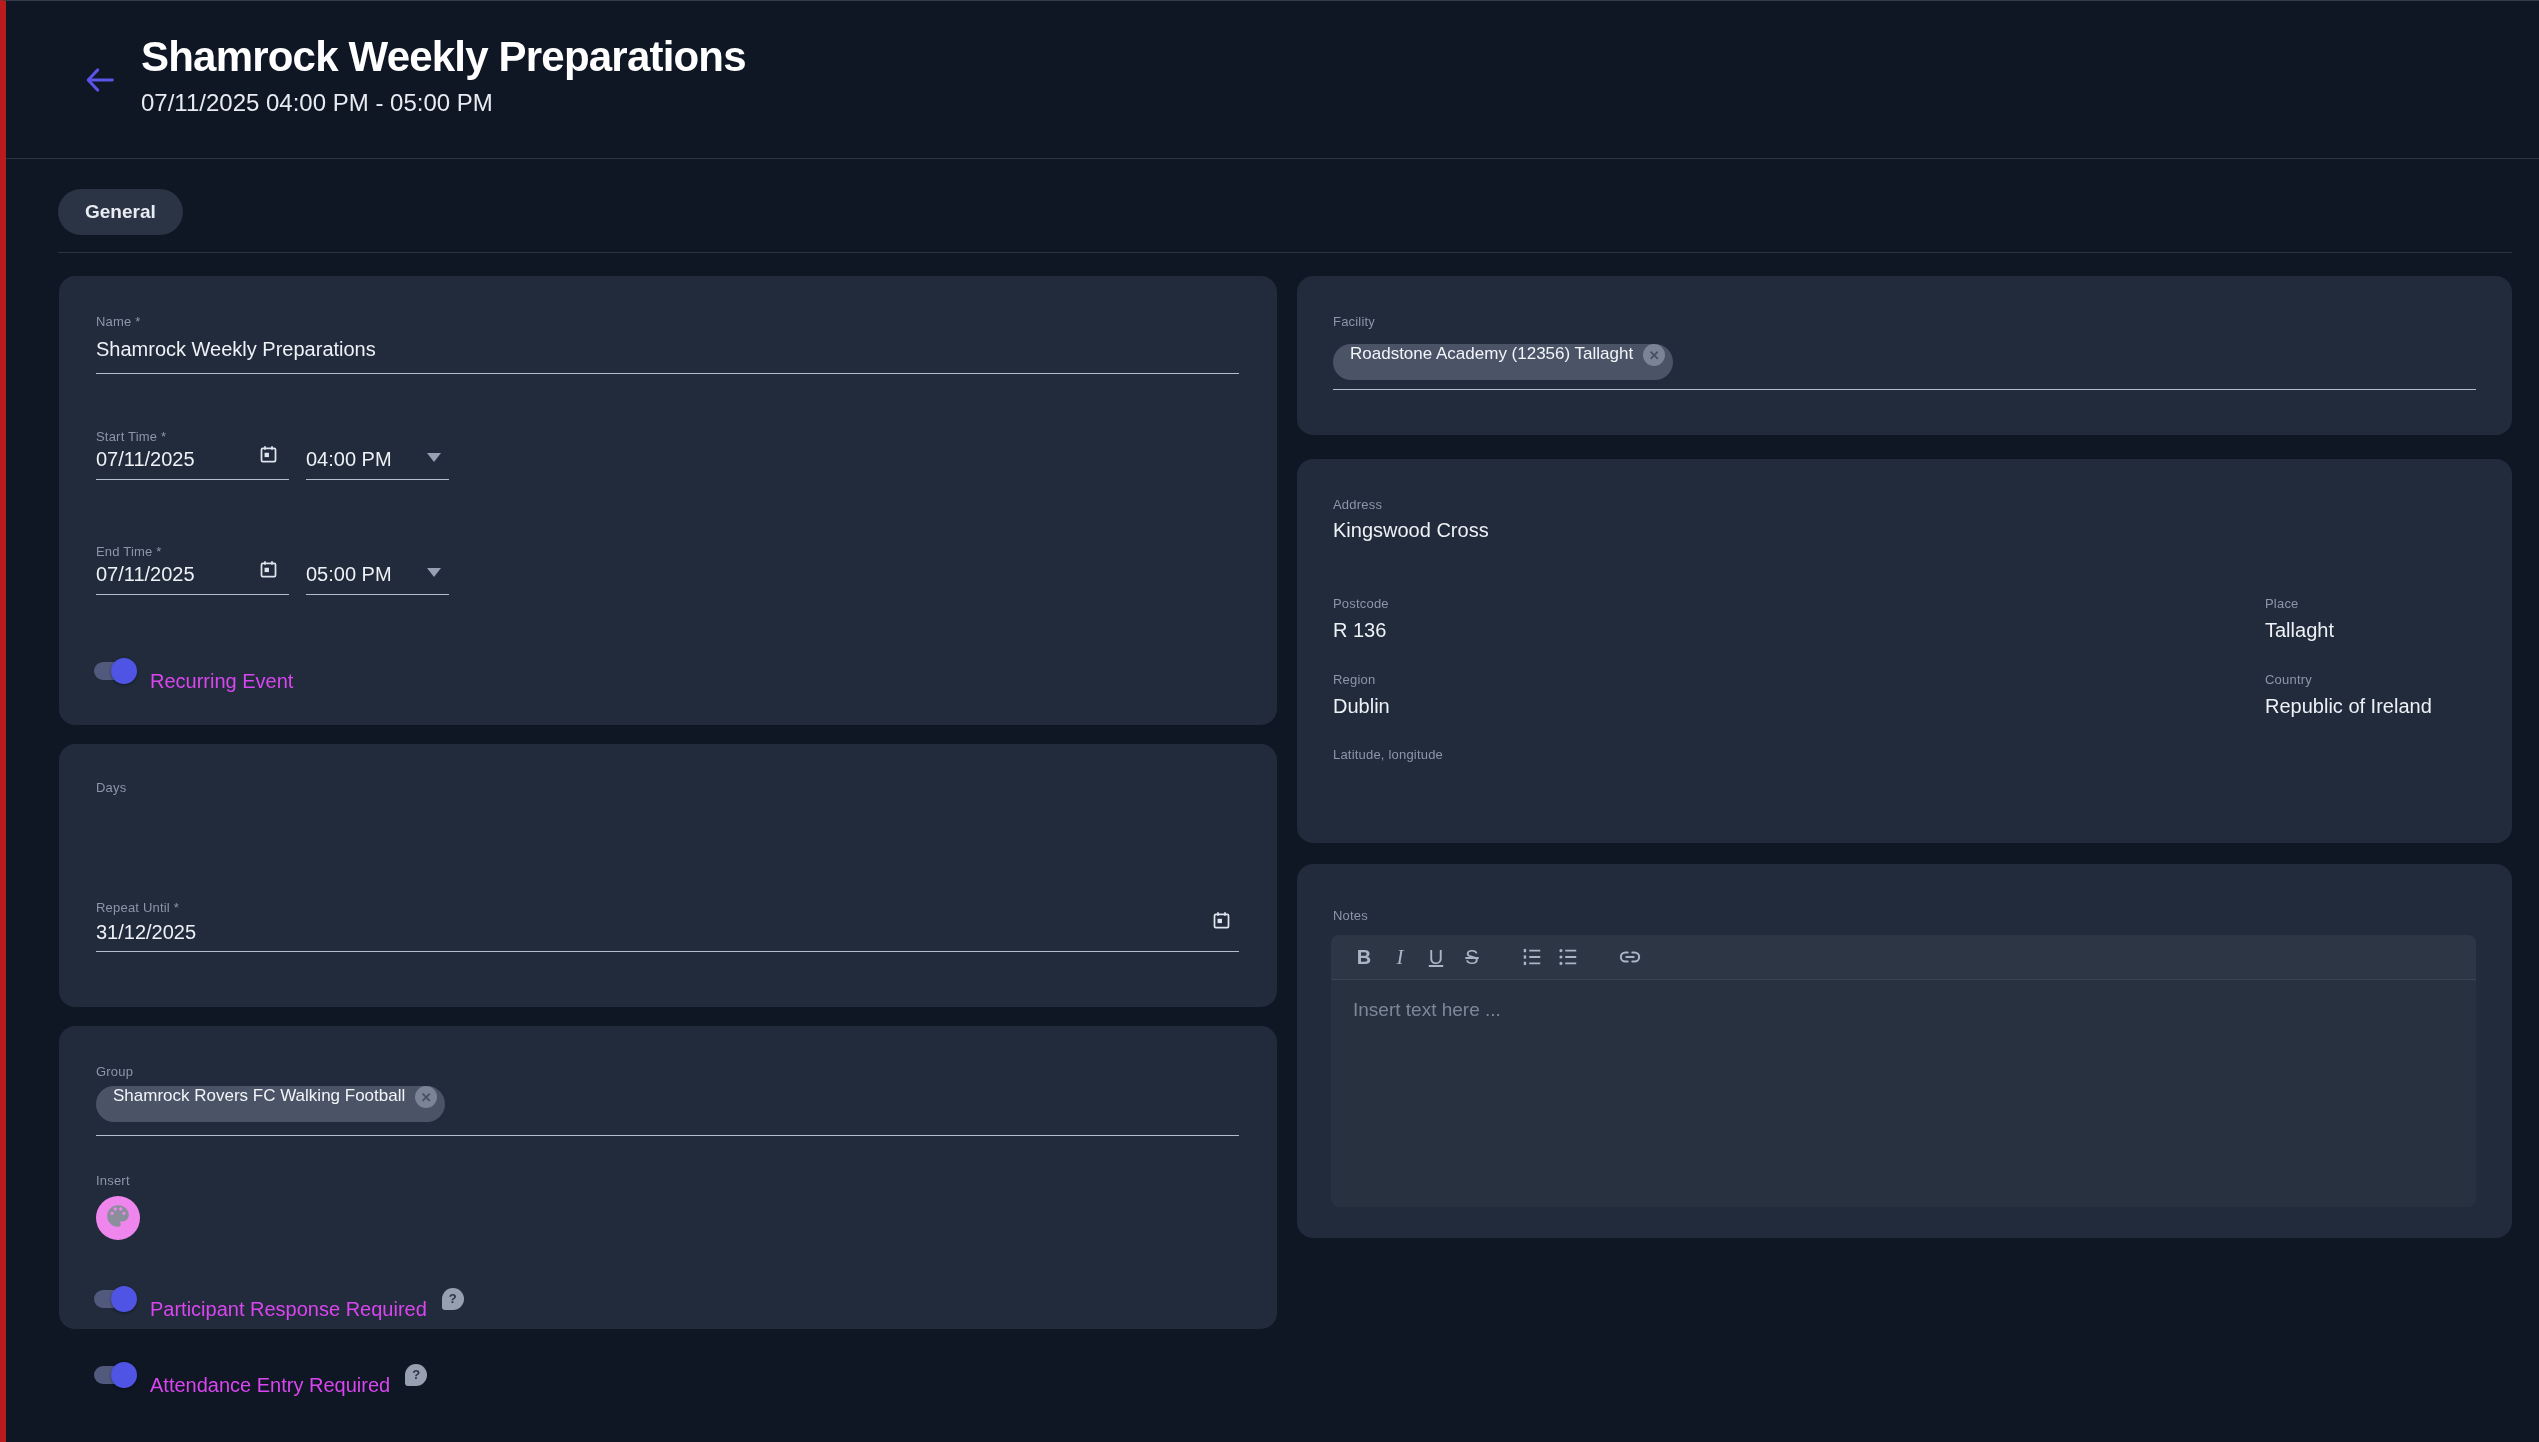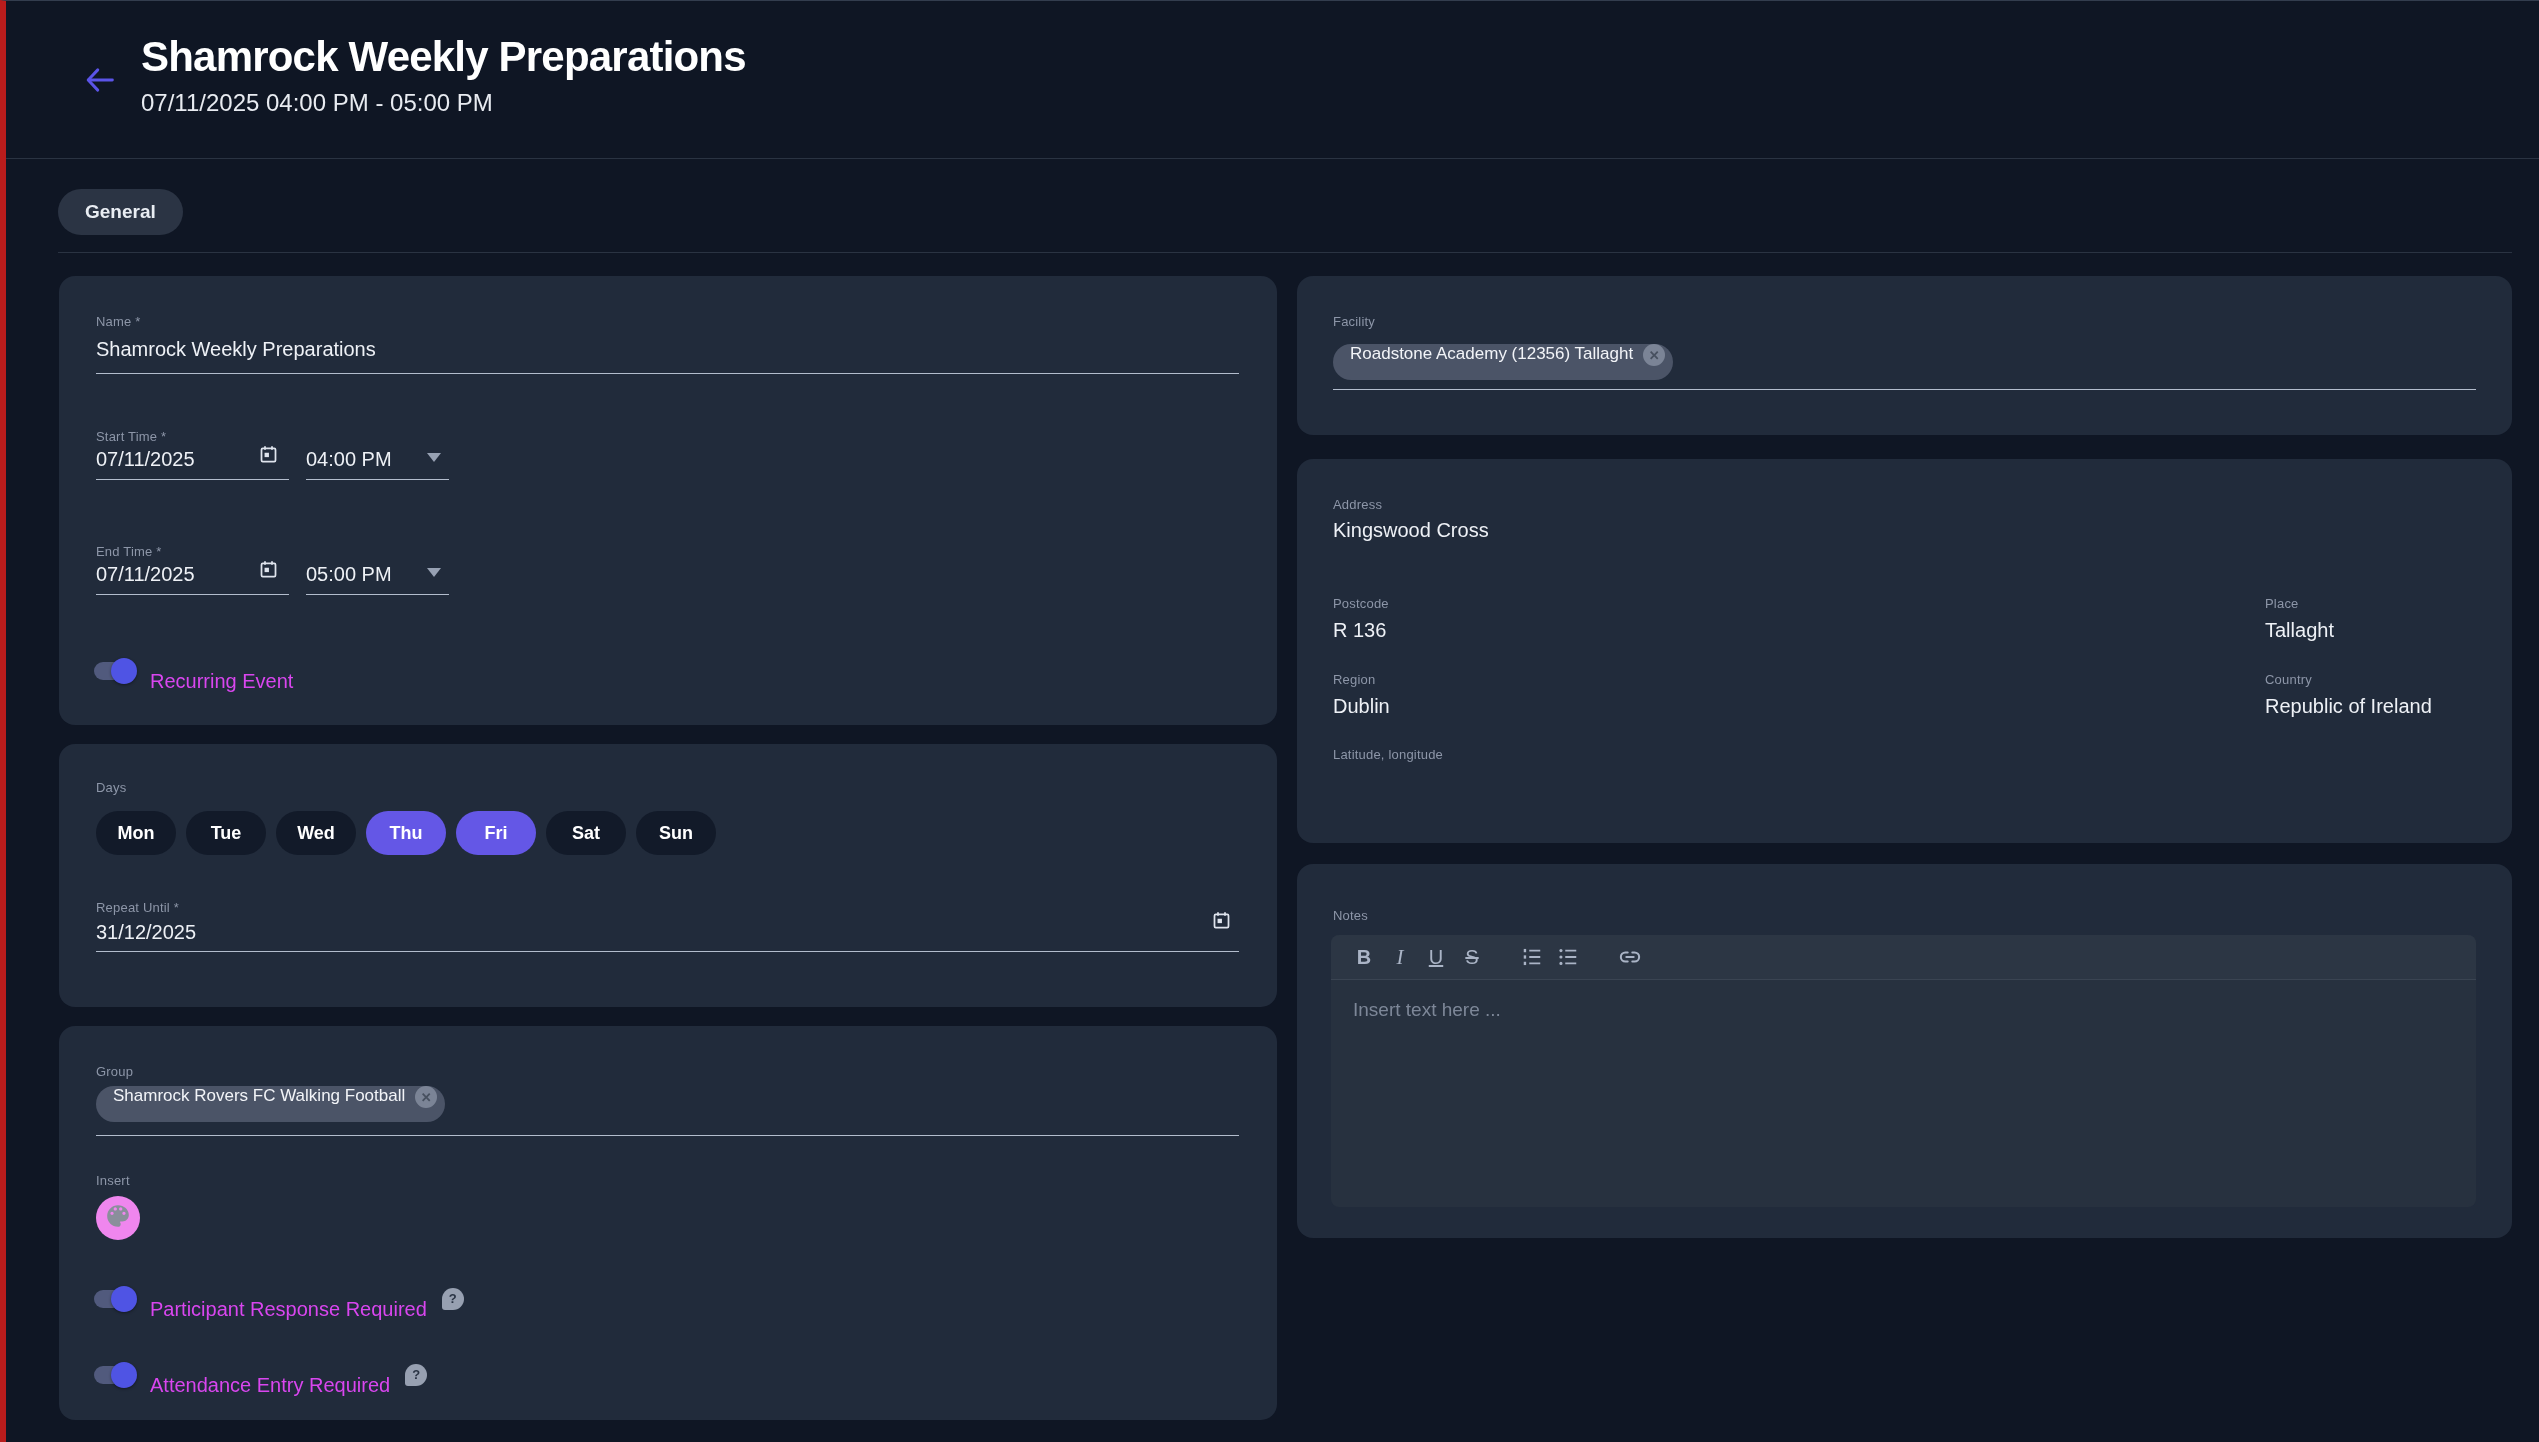--- a/index.html
+++ b/index.html
@@ -38,21 +38,21 @@
     color:#e9edf3;font-size:19px;font-weight:600;cursor:pointer;
     font-family:"Liberation Sans",sans-serif;
   }
   .section-divider{
     position:absolute;left:52px;top:251px;width:2454px;height:1px;background:#2a3342;
   }
   
   .card{position:absolute;background:#212b3b;border-radius:16px;}
   .card-name     {left:53px;  top:275px; width:1218px;height:449px;}
   .card-days     {left:53px;  top:743px; width:1218px;height:263px;}
-  .card-group    {left:53px;  top:1025px;width:1218px;height:394px;}
+  .card-group    {left:53px;  top:1025px;width:1218px;height:303px;}
   .card-facility {left:1291px;top:275px; width:1215px;height:159px;}
   .card-address  {left:1291px;top:458px; width:1215px;height:384px;}
   .card-notes    {left:1291px;top:863px; width:1215px;height:374px;}
 
   .field-label{position:absolute;font-size:13px;color:#8d96a8;letter-spacing:.2px;}
   .field-value{position:absolute;font-size:20px;color:#eef1f6;white-space:nowrap;}
   .underline{position:absolute;height:1px;background:#b3bdcd;}
 
   
   .select-chip{
@@ -187,29 +187,20 @@
     <div class="switch-row" style="left:35px;top:372px">
       <span class="switch on">
           <span class="knob"></span>
         </span>
       <span class="switch-label">Recurring Event</span>
     </div>
   </section>
 
   <section class="card card-days">
     <span class="field-label" style="left:37px;top:36px">Days</span>
-    <div class="days-row">
-      <button class="day-chip">Mon</button>
-      <button class="day-chip">Tue</button>
-      <button class="day-chip">Wed</button>
-      <button class="day-chip selected">Thu</button>
-      <button class="day-chip selected">Fri</button>
-      <button class="day-chip">Sat</button>
-      <button class="day-chip">Sun</button>
-    </div>
     <span class="field-label" style="left:37px;top:156px">Repeat Until *</span>
     <span class="field-value" style="left:37px;top:177px">31/12/2025</span>
     <span class="cal-icon" style="left:1152px;top:166px">
       <svg width="21" height="21" viewBox="0 0 24 24">
         <g fill="none" stroke="#dfe4ed" stroke-width="2">
           <rect x="4" y="5" width="16" height="15" rx="1.5"></rect>
           <path d="M8 2.5v4M16 2.5v4"></path>
         </g>
         <rect x="7.5" y="10" width="5" height="5" fill="#dfe4ed"></rect>
       </svg>

